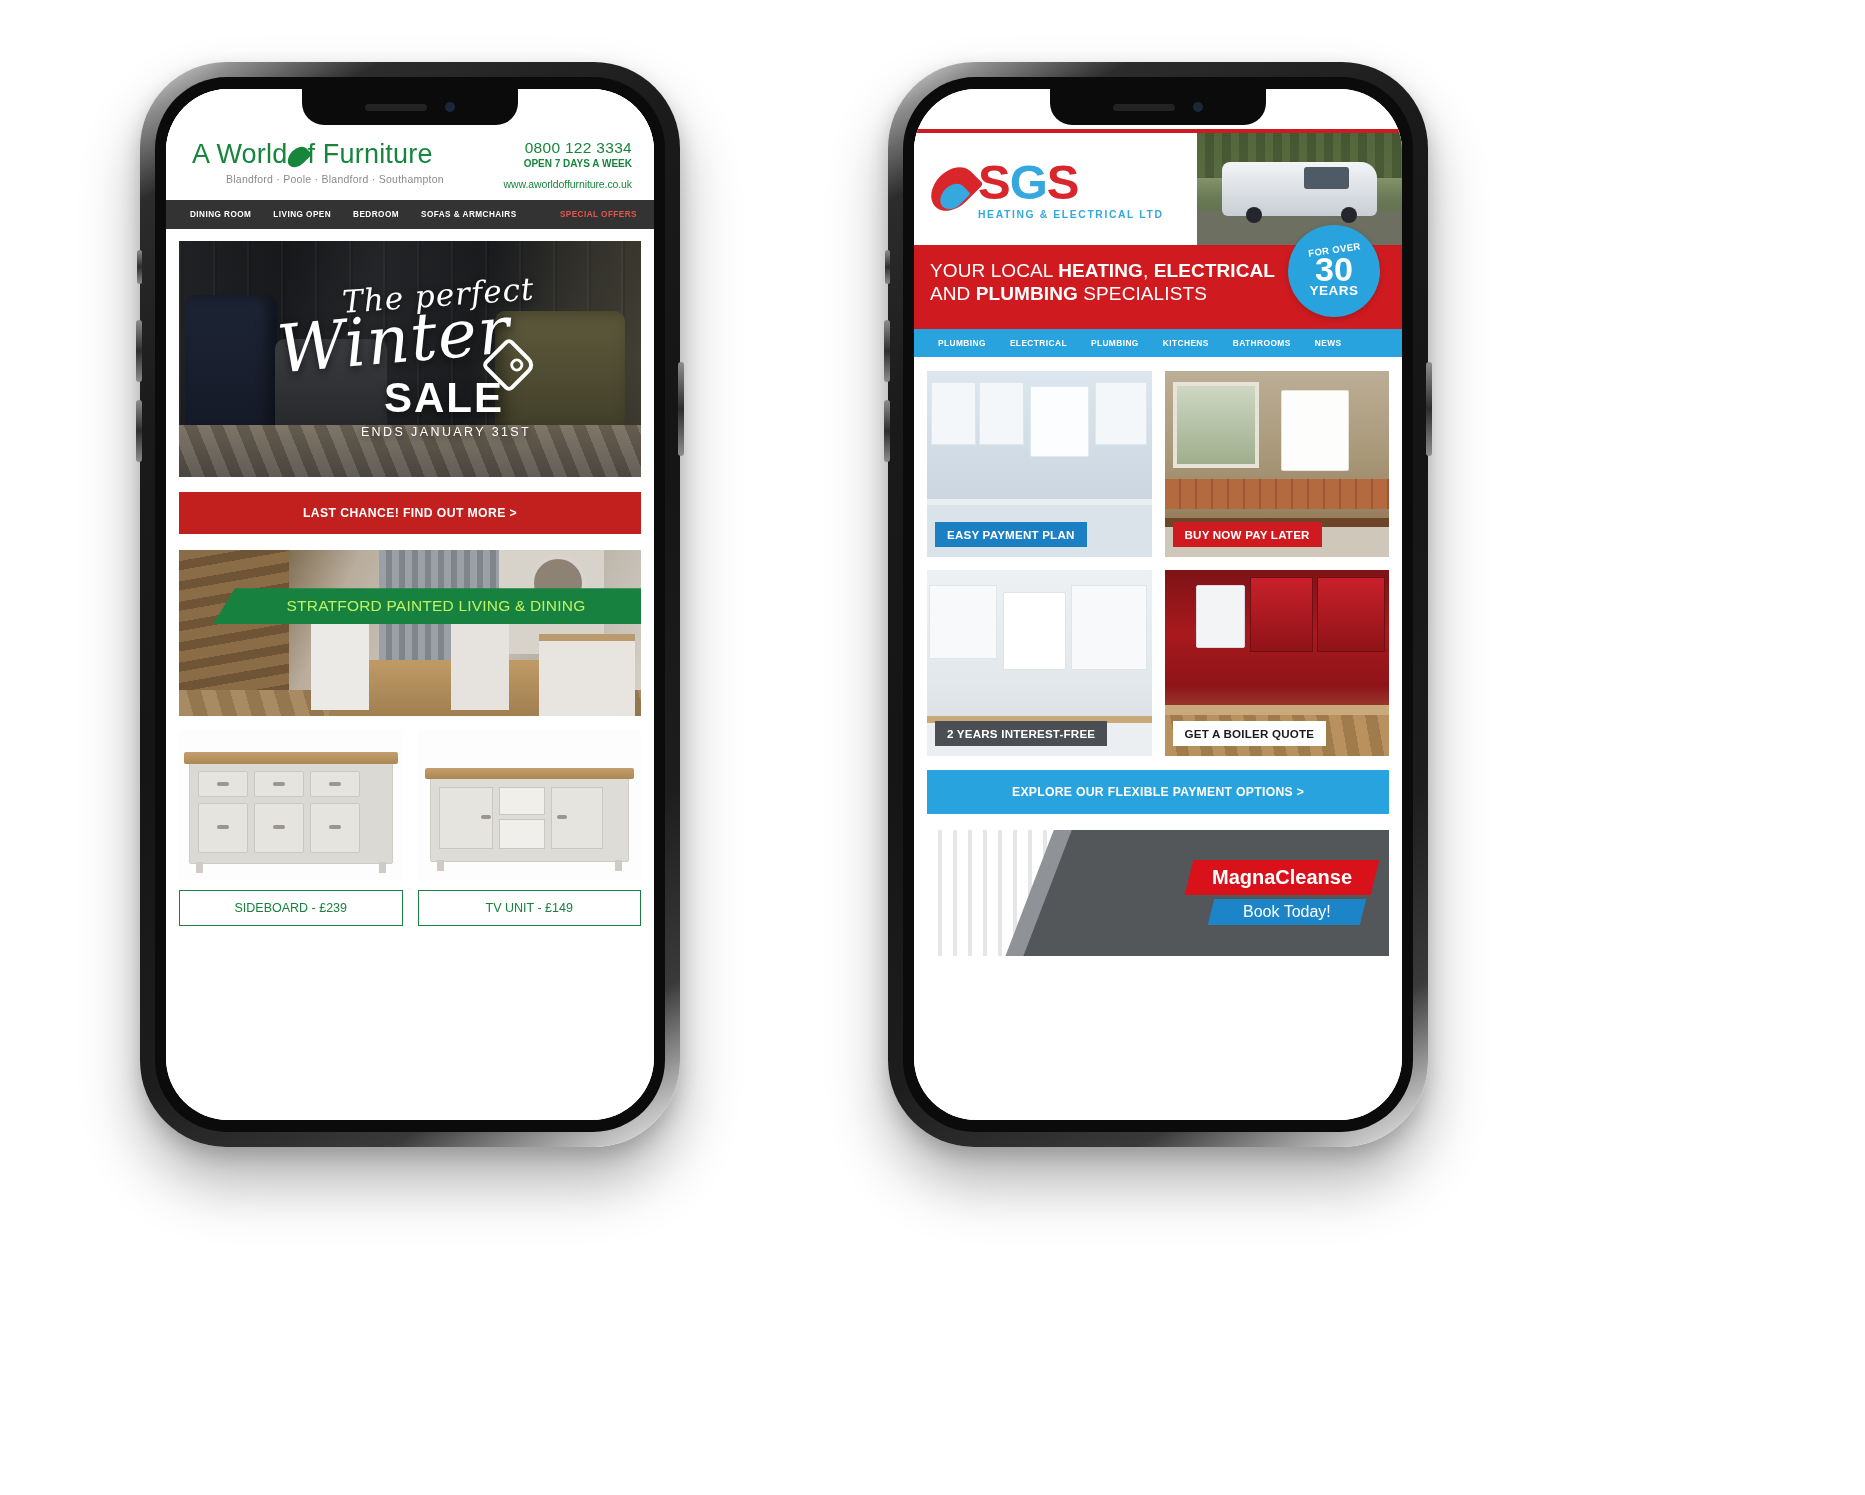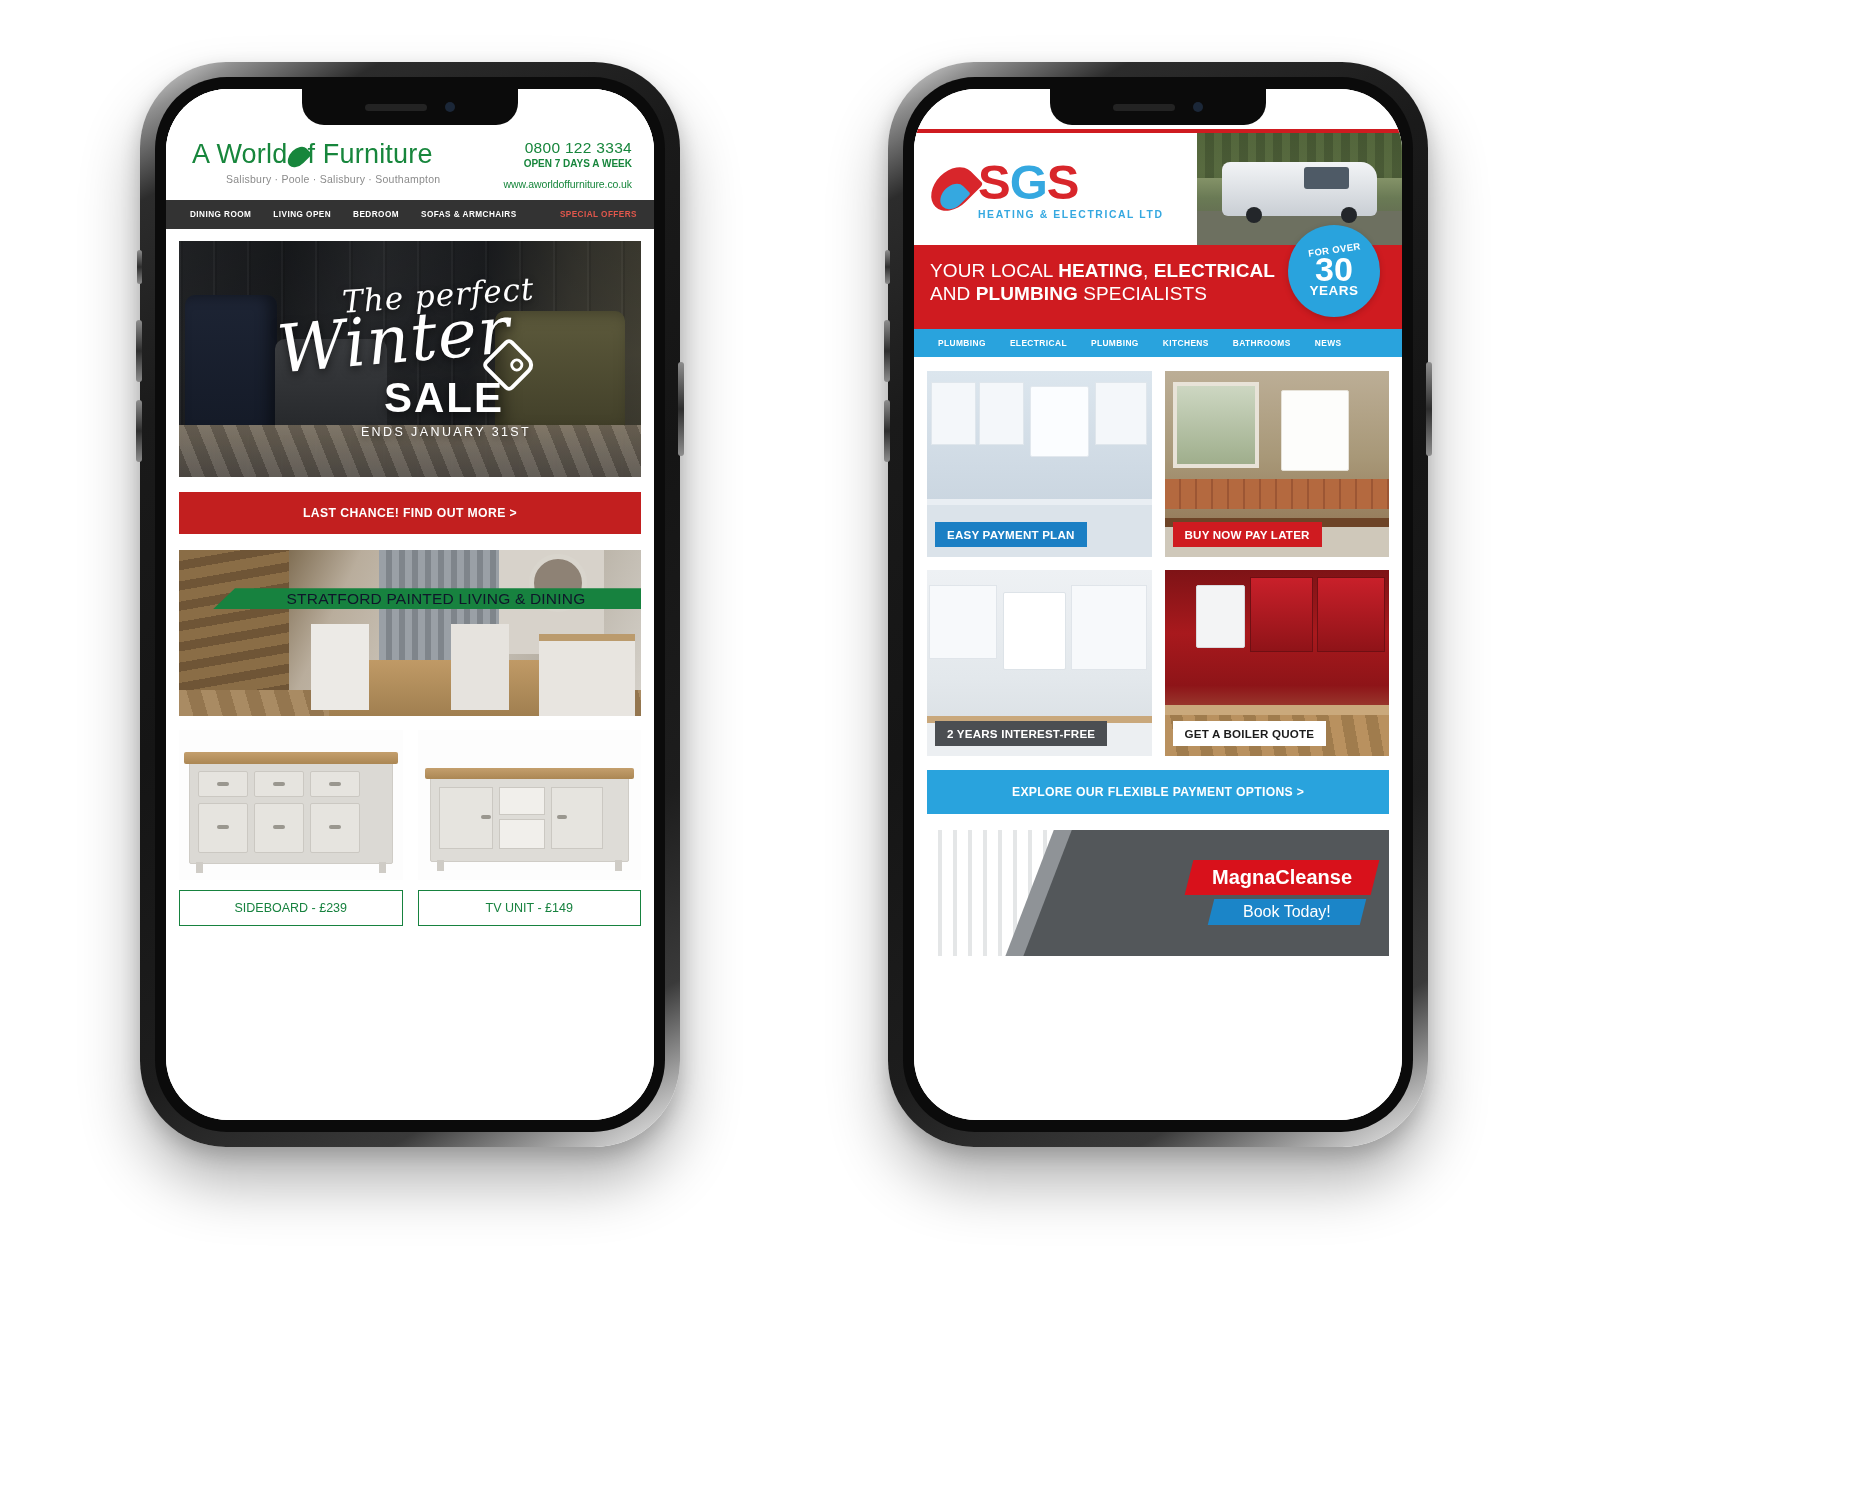--- a/index.html
+++ b/index.html
@@ -164,22 +164,22 @@
   .strat-scene .wallL { position:absolute; left:0; top:0; width:40px; height:100%; background:#27334a; }
   .strat-scene .curtain { position:absolute; left:200px; top:0; width:120px; height:118px; background: repeating-linear-gradient(90deg,#9aa0a6 0 7px,#7f858b 7px 13px); }
   .strat-scene .window { position:absolute; left:320px; top:0; width:105px; height:104px; background:#d7d2ca; }
   .strat-scene .clock { position:absolute; right:54px; top:4px; width:58px; height:58px; border-radius:50%; border:5px solid #d9d5cd; background:#8e8275; }
   .strat-scene .table { position:absolute; left:150px; bottom:0; width:230px; height:56px; background: linear-gradient(180deg,#c09a66,#a07f50); }
   .strat-scene .chairA { position:absolute; left:132px; bottom:6px; width:58px; height:86px; background:#eceae6; }
   .strat-scene .chairB { position:absolute; left:272px; bottom:6px; width:58px; height:86px; background:#e6e3de; }
   .strat-scene .cabR { position:absolute; right:6px; bottom:0; width:96px; height:82px; background:#e8e5e0; border-top:7px solid #bb9b6d; }
   .strat-scene .floor { position:absolute; left:0; right:0; bottom:0; height:26px; background: repeating-linear-gradient(74deg,#a98b63 0 14px,#94764f 14px 28px); }
   .strat-banner {
-    position: absolute; left: 34px; right: 0; top: 38px; height: 21px;
-    background: #17823f; color: #0f172a;
+    position: absolute; left: 34px; right: 0; top: 38px; height: 36px;
+    background: #17823f; color: #bef264;
     display: flex; align-items: center; justify-content: center;
     font-size: 15.5px; letter-spacing: .2px;
     clip-path: polygon(22px 0, 100% 0, 100% 100%, 0 100%);
     padding-left: 18px;
   }
 
   .products { display: flex; gap: 15px; margin-top: 14px; }
   .product { flex: 1; }
   .prod-img { height: 150px; background: #fdfdfd; position: relative; overflow: hidden; }
   .sideboard { position:absolute; left:10px; right:10px; bottom:16px; height:104px; background:#dbd9d4; border-radius:2px; border:1px solid #cfccc6; }
@@ -330,21 +330,21 @@
 
         <div class="page">
 
           <div class="awof-header">
             <div class="awof-logo-wrap">
               <div class="awof-logo">
                 <span>A World</span>
                 <span class="leaf"></span>
                 <span>f Furniture</span>
               </div>
-              <div class="awof-towns">Salisbury · Poole · Salisbury · Southampton</div>
+              <div class="awof-towns">Blandford · Poole · Blandford · Southampton</div>
             </div>
             <div class="awof-contact">
               <div class="awof-phone">0800 122 3334</div>
               <div class="awof-open">OPEN 7 DAYS A WEEK</div>
               <div class="awof-web">www.aworldoffurniture.co.uk</div>
             </div>
           </div>
 
           <div class="awof-nav">
             <div class="item">DINING ROOM</div>

